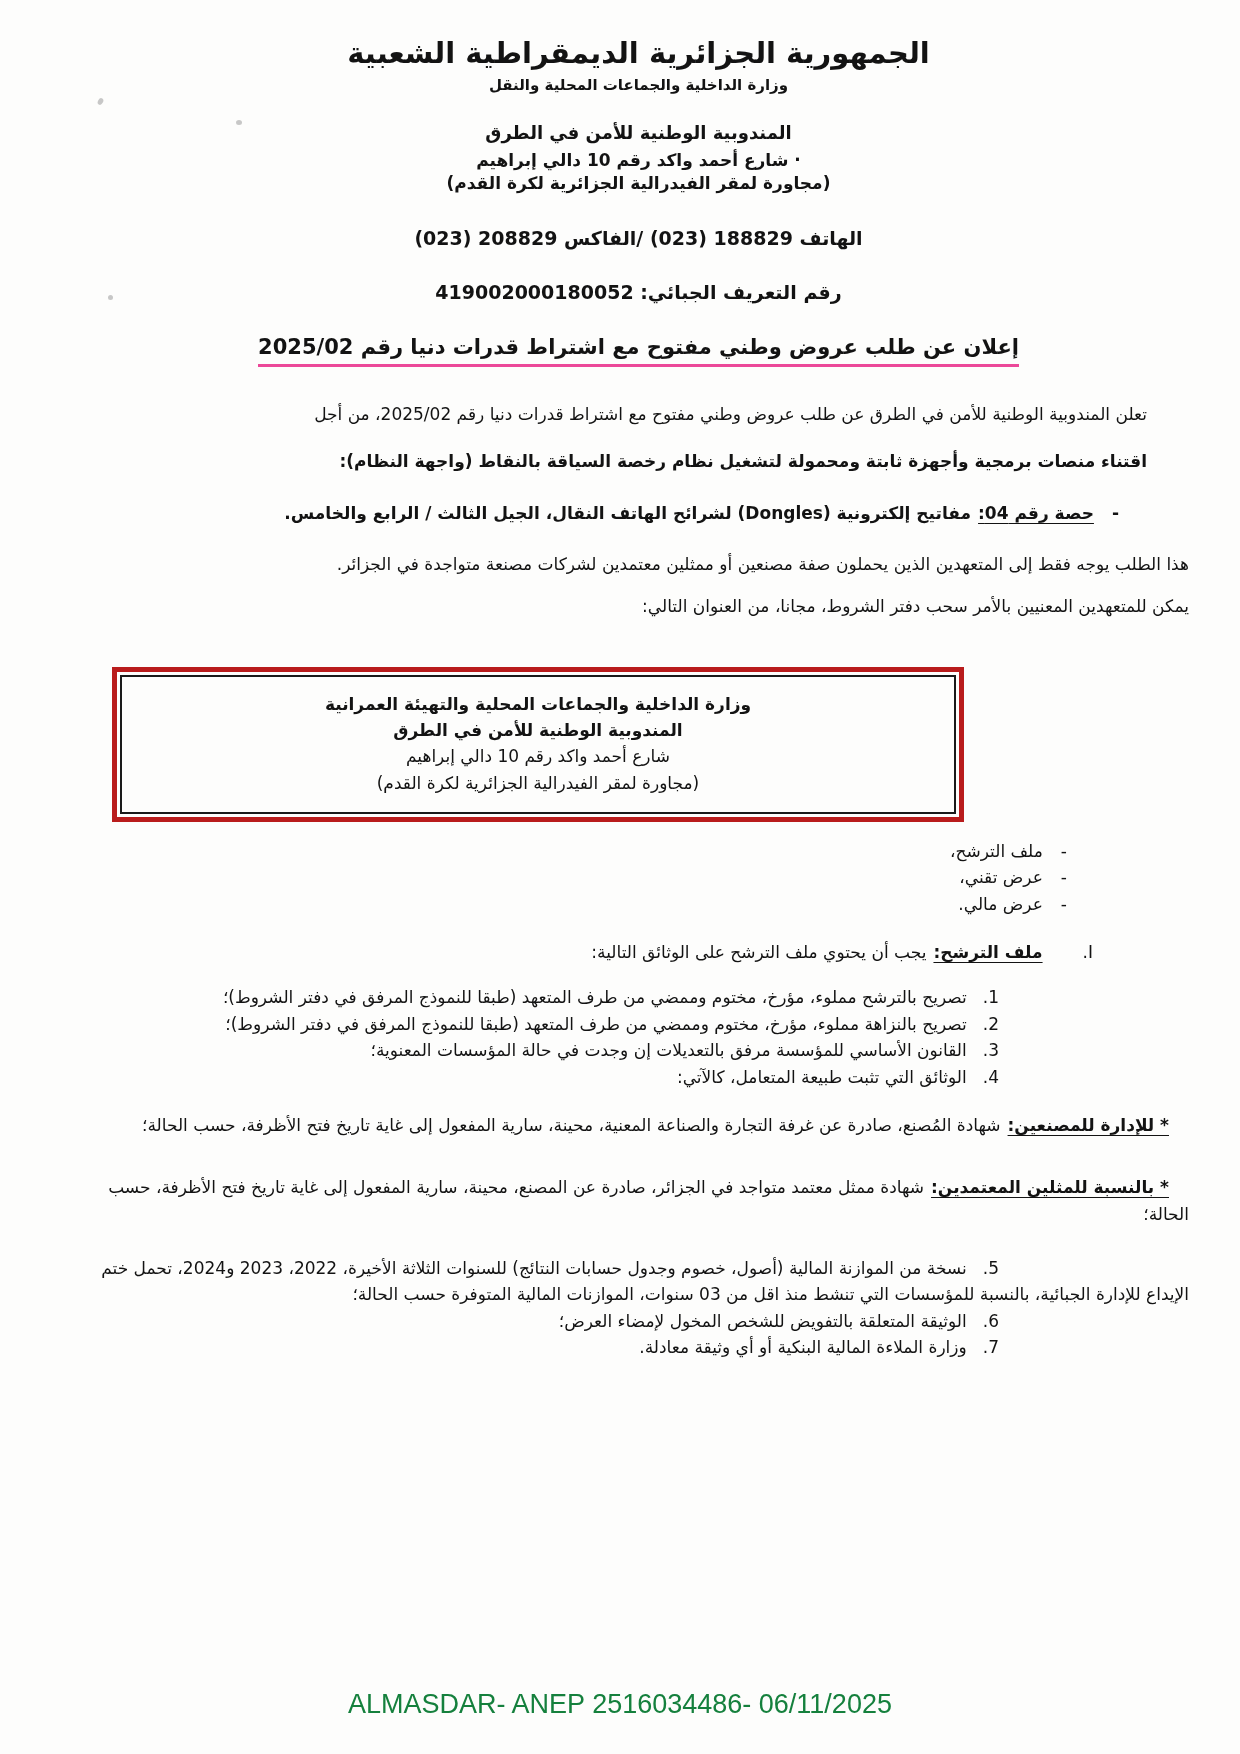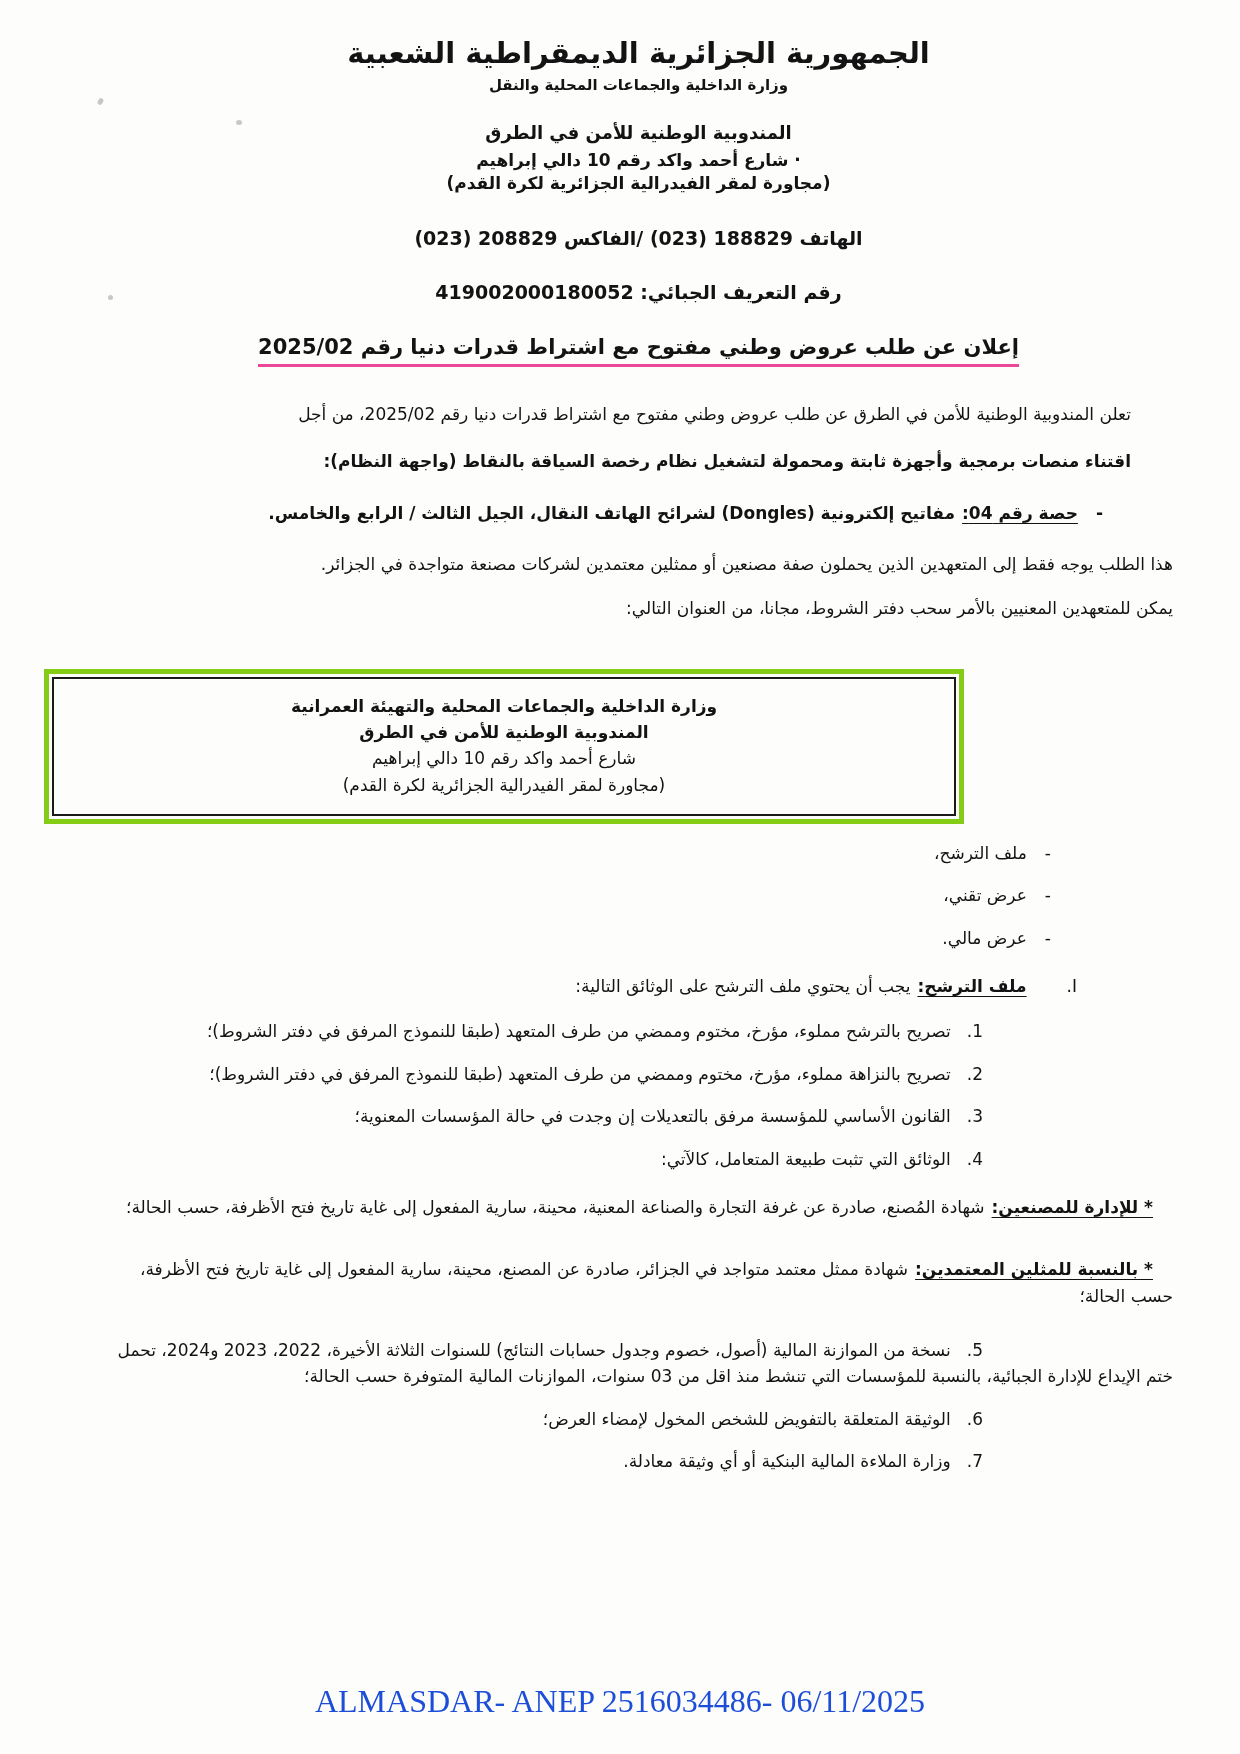--- a/index.html
+++ b/index.html
@@ -18,51 +18,51 @@
   .center{text-align:center;}
   .republic{font-size:29px;font-weight:bold;letter-spacing:.5px;}
   .ministry{font-size:15px;font-weight:bold;margin-top:6px;}
   .delegation{font-size:18px;font-weight:bold;margin-top:28px;}
   .addr{font-size:17px;font-weight:bold;margin-top:6px;line-height:1.35;}
   .addr2{font-size:17px;font-weight:bold;line-height:1.35;}
   .phone{font-size:19px;font-weight:bold;margin-top:32px;}
   .taxid{font-size:19px;font-weight:bold;margin-top:32px;}
   .title{font-size:21px;font-weight:bold;margin:32px 0 0 0;text-align:center;}
   .title span{border-bottom:3px solid #ec4899;padding-bottom:5px;display:inline-block;}
-  .para{font-size:17px;line-height:1.62;text-align:right;margin:16px;}
+  .para{font-size:17px;line-height:1.62;text-align:right;margin:0;}
   .mt-lg{margin-top:34px;}
   .mt-md{margin-top:24px;text-align:right;}
   .mt-sm{margin-top:14px;}
   .bold{font-weight:bold;}
   .indent-sm{text-indent:42px;}
   .lot{padding-right:70px;font-weight:bold;margin-top:24px;}
   .dash{margin-left:18px;}
   .u-label{font-weight:bold;text-decoration:underline;text-underline-offset:4px;margin-left:7px;}
   .addr-box-outer{
-    width:920px;margin:46px 225px 0 auto;
-    border:5px solid #84cc16;padding:3px;box-sizing:border-box;
+    width:852px;margin:46px 225px 0 auto;
+    border:5px solid #b91c1c;padding:3px;box-sizing:border-box;
   }
   .addr-box-inner{
     border:2px solid #1a1a1a;
     padding:14px 10px 16px;
     text-align:center;
   }
   .box-line{font-size:17px;line-height:1.55;}
   .bullet{padding-right:122px;}
   .section-head{padding-right:96px;margin-top:22px;}
   .marker{margin-left:40px;}
   .num-item{text-indent:190px;}
   .num{margin-left:16px;}
   .note{margin-top:22px;text-indent:20px;}
   .tight{line-height:1.55;}
   .footer{
     position:absolute;left:0;right:0;bottom:34px;
     direction:ltr;text-align:center;
-    font-size:32px;color:#1d4ed8;
-    font-family:Liberation Serif, serif;
+    font-size:27px;color:#15803d;
+    font-family:Liberation Sans, sans-serif;
   }
   .speck{position:absolute;background:#9a9a9a;opacity:.55;border-radius:50%;}
   .s1{width:5px;height:7px;left:98px;top:98px;transform:rotate(30deg);}
   .s2{width:6px;height:5px;left:236px;top:120px;}
   .s3{width:5px;height:5px;left:108px;top:295px;}
 </style>
 </head>
 <body>
 
 <div class="page">

